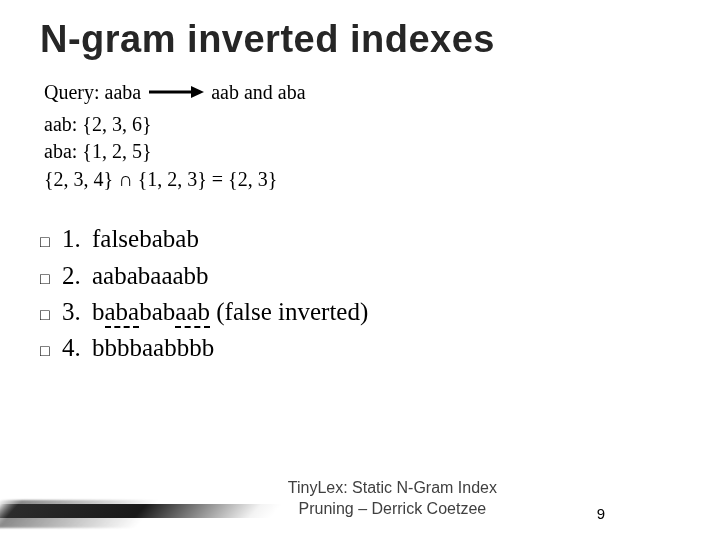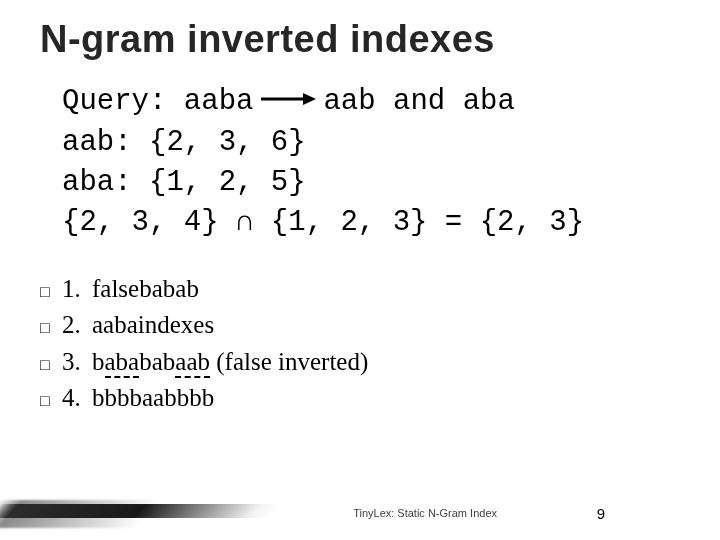--- a/index.html
+++ b/index.html
@@ -1,28 +1,28 @@
 <!DOCTYPE html>
 <html><head>
 <meta charset="utf-8">
 <style>
   * { margin: 0; padding: 0; box-sizing: border-box; }
   html, body { width: 720px; height: 540px; background: #fff; font-family: Georgia, 'Times New Roman', serif; color: #000; }
   .slide { position: relative; width: 631px; height: 540px; padding: 18px 32px 20px 40px; }
   .title { font-family: Verdana, Geneva, sans-serif; font-size: 38px; font-weight: 700; color: #262626; letter-spacing: 0.5px; margin-bottom: 18px; }
-  .block1 { font-size: 29px; line-height: 1.38; margin-left: 22px; margin-bottom: 28px; font-family: Liberation Mono, monospace; }
+  .block1 { font-size: 20px; line-height: 1.38; margin-left: 4px; margin-bottom: 28px; }
   .line { white-space: pre; }
   .arrow { display: inline-block; vertical-align: middle; margin: 0 6px 4px 6px; }
   .list { font-size: 25px; line-height: 1.45; margin-left: 0; }
   .item { display: flex; align-items: baseline; }
   .bullet { width: 22px; font-family: Arial, sans-serif; font-size: 16px; display: inline-block; }
   .num { width: 30px; display: inline-block; }
   .dashu { border-bottom: 2px dashed #000; padding-bottom: 1px; }
   .footer { font-family: Verdana, Geneva, sans-serif; }
-  .footer { position: absolute; font-family: Verdana, Geneva, sans-serif; font-size: 11px; color: #404040; right: 134px; bottom: 20px; text-align: center; line-height: 1.3; }
+  .footer { position: absolute; font-family: Verdana, Geneva, sans-serif; font-size: 16px; color: #404040; right: 134px; bottom: 20px; text-align: center; line-height: 1.3; }
   .pagenum { position: absolute; font-family: Verdana, Geneva, sans-serif; font-size: 15px; color: #000; right: 26px; bottom: 18px; }
   .accent { position: absolute; left: -10px; bottom: 22px; width: 300px; height: 14px; background: linear-gradient(105deg, rgba(0,0,0,0) 2%, #222 8%, #000 50%, rgba(0,0,0,0.05) 88%, rgba(0,0,0,0) 95%); transform: skewX(-32deg); opacity: 0.9; border-radius: 1px; }
   .accent2 { position: absolute; left: -20px; bottom: 12px; width: 180px; height: 28px; background: linear-gradient(100deg, rgba(0,0,0,0) 5%, #2a2a2a 18%, rgba(0,0,0,0) 92%); transform: skewX(-34deg); opacity: 0.55; filter: blur(1px); }
 </style>
 </head>
 <body>
 
 <div class="slide">
   <h1 class="title">N-gram inverted indexes</h1>
 
@@ -38,34 +38,35 @@
 
   <div class="list">
     <div class="item">
       <span class="bullet">□</span>
       <span class="num">1.</span>
       <span><span>false</span><span>bab</span><span></span><span>ab</span></span>
     </div>
     <div class="item">
       <span class="bullet">□</span>
       <span class="num">2.</span>
-      <span><span></span><span>aaba</span><span></span><span>indexes</span></span>
+      <span><span></span><span>aaba</span><span></span><span>baaabb</span></span>
     </div>
     <div class="item">
       <span class="bullet">□</span>
       <span class="num">3.</span>
       <span><span>b</span><span class="dashu">aba</span><span>bab</span><span class="dashu">aab</span><span> (false inverted)</span></span>
     </div>
     <div class="item">
       <span class="bullet">□</span>
       <span class="num">4.</span>
       <span><span>bbbbaabbbb</span></span>
     </div>
   </div>
 
   <div class="accent2"></div>
   <div class="accent"></div>
 
   <div class="footer">
     <div>TinyLex: Static N-Gram Index</div>
+    <div>Pruning – Derrick Coetzee</div>
   </div>
   <div class="pagenum">9</div>
 </div>
 
 </body></html>

